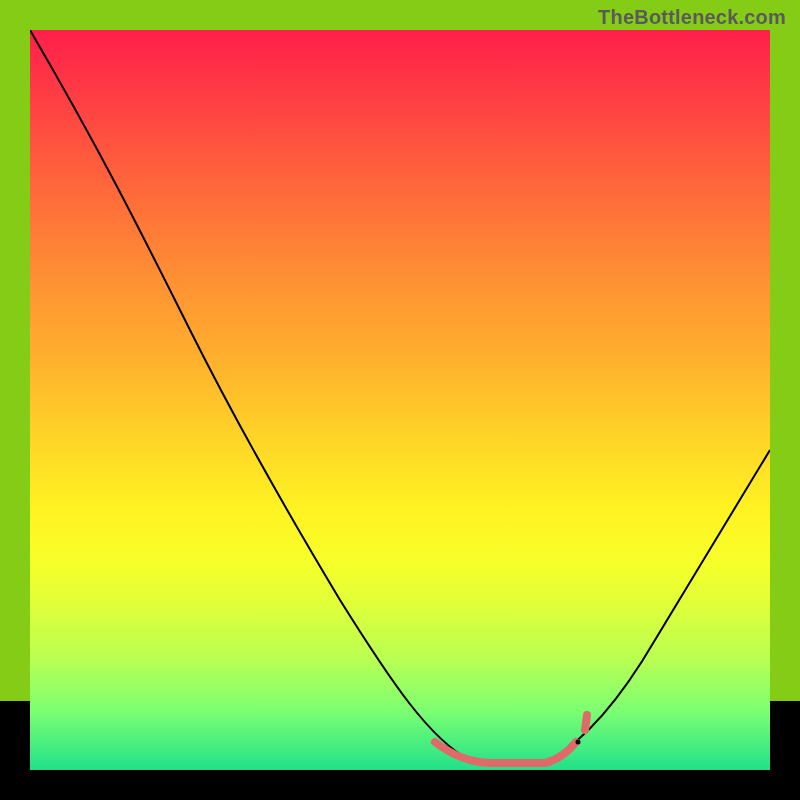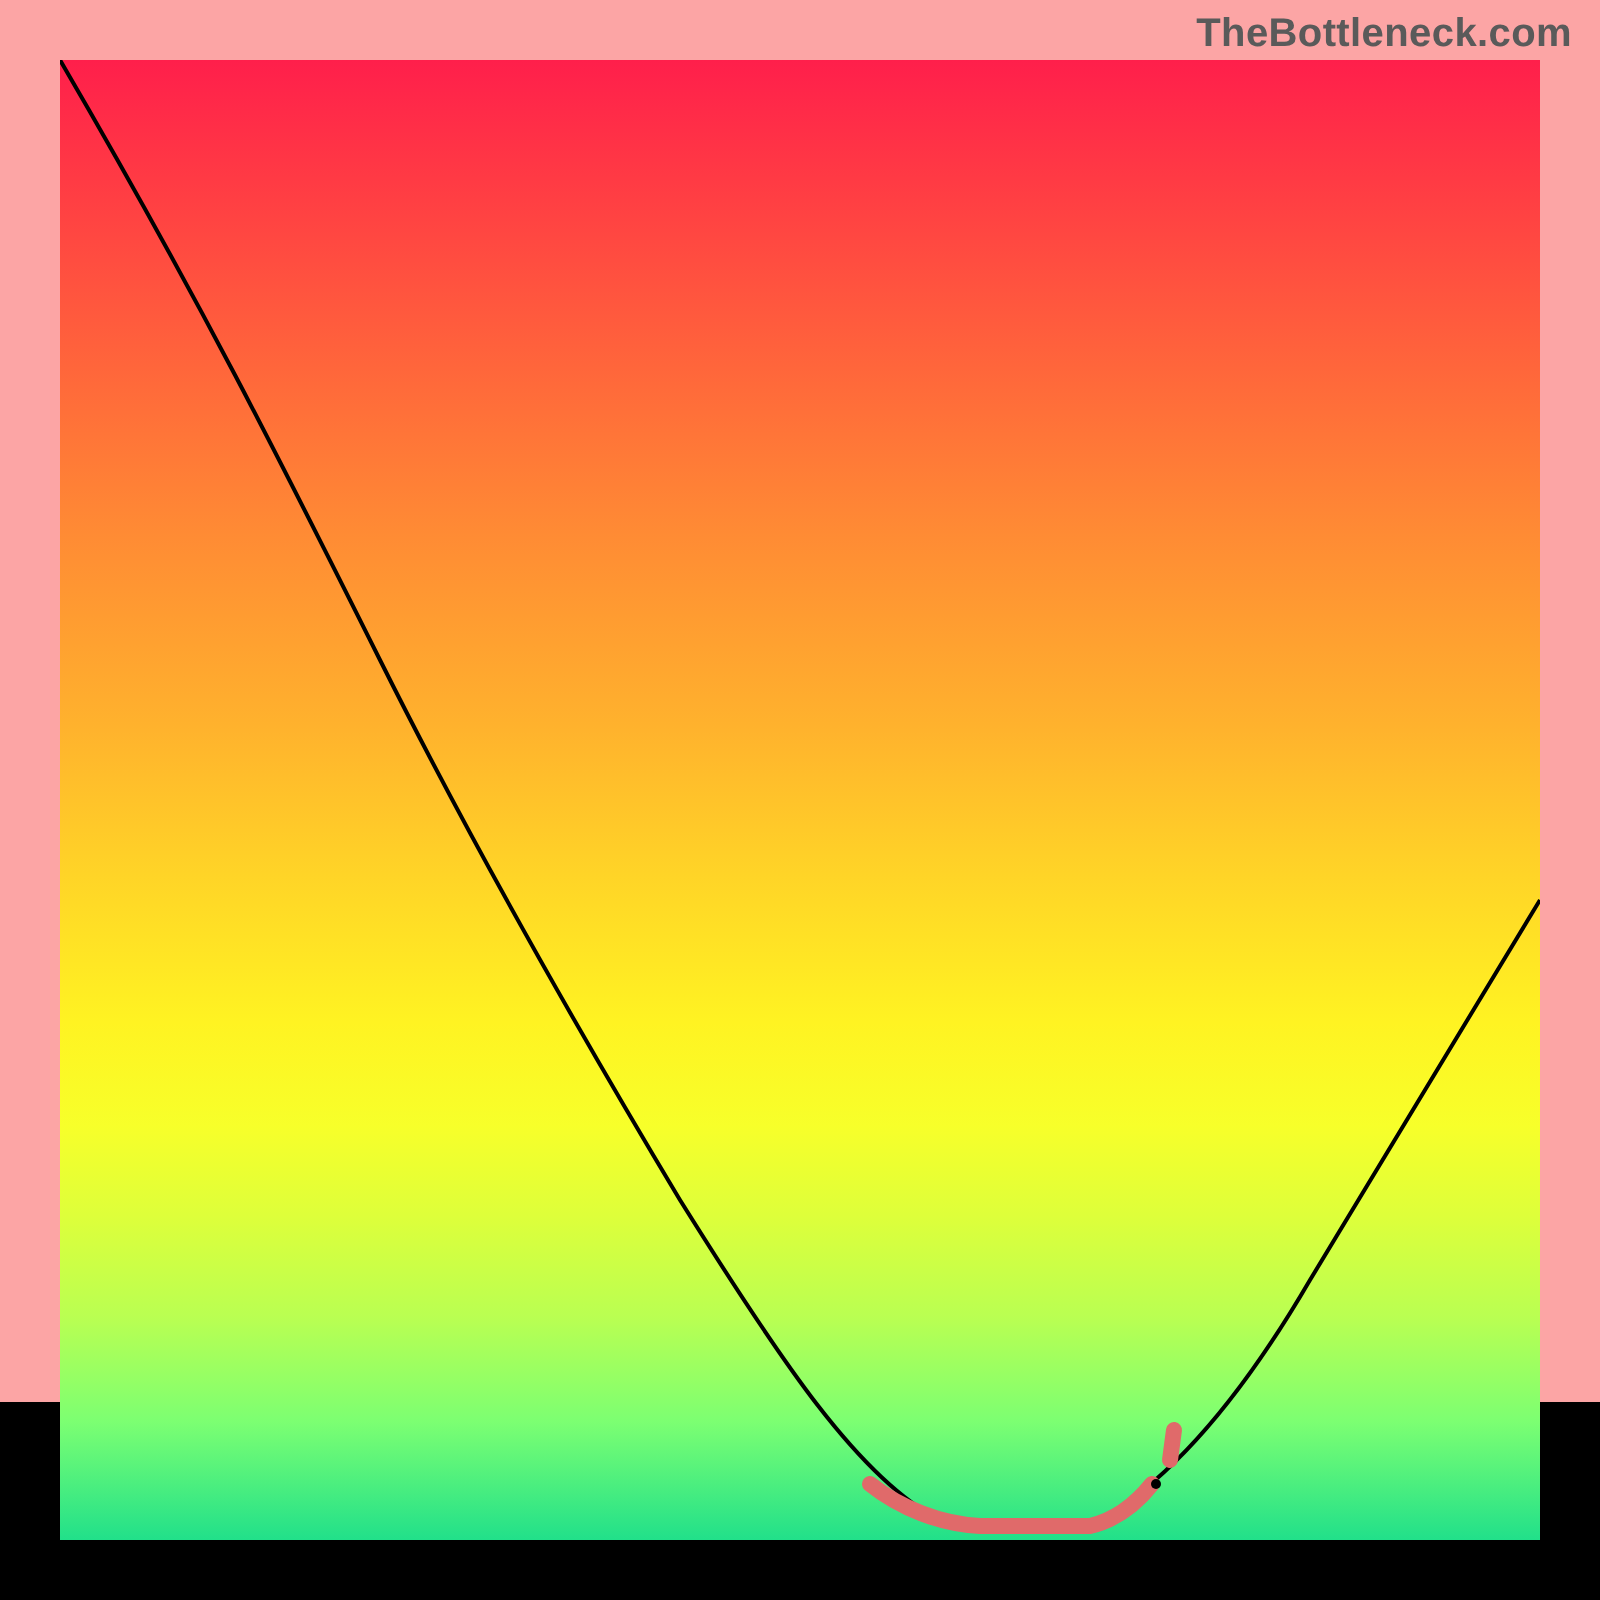--- a/index.html
+++ b/index.html
@@ -1,20 +1,20 @@
 <!DOCTYPE html>
 <html><head>
 <meta charset="utf-8">
 <style>
   * { margin: 0; padding: 0; box-sizing: border-box; }
   html, body { width: 800px; height: 800px; background: #000; overflow: hidden; }
   .outer {
     width: 800px;
     height: 701px;
-    background: #fca5a5;
+    background: #84cc16;
     position: relative;
   }
   .attribution {
     position: absolute;
     top: 6px;
     right: 14px;
     color: #5a5a5a;
     font-family: Arial, Helvetica, sans-serif;
     font-size: 20px;
     font-weight: 600;

